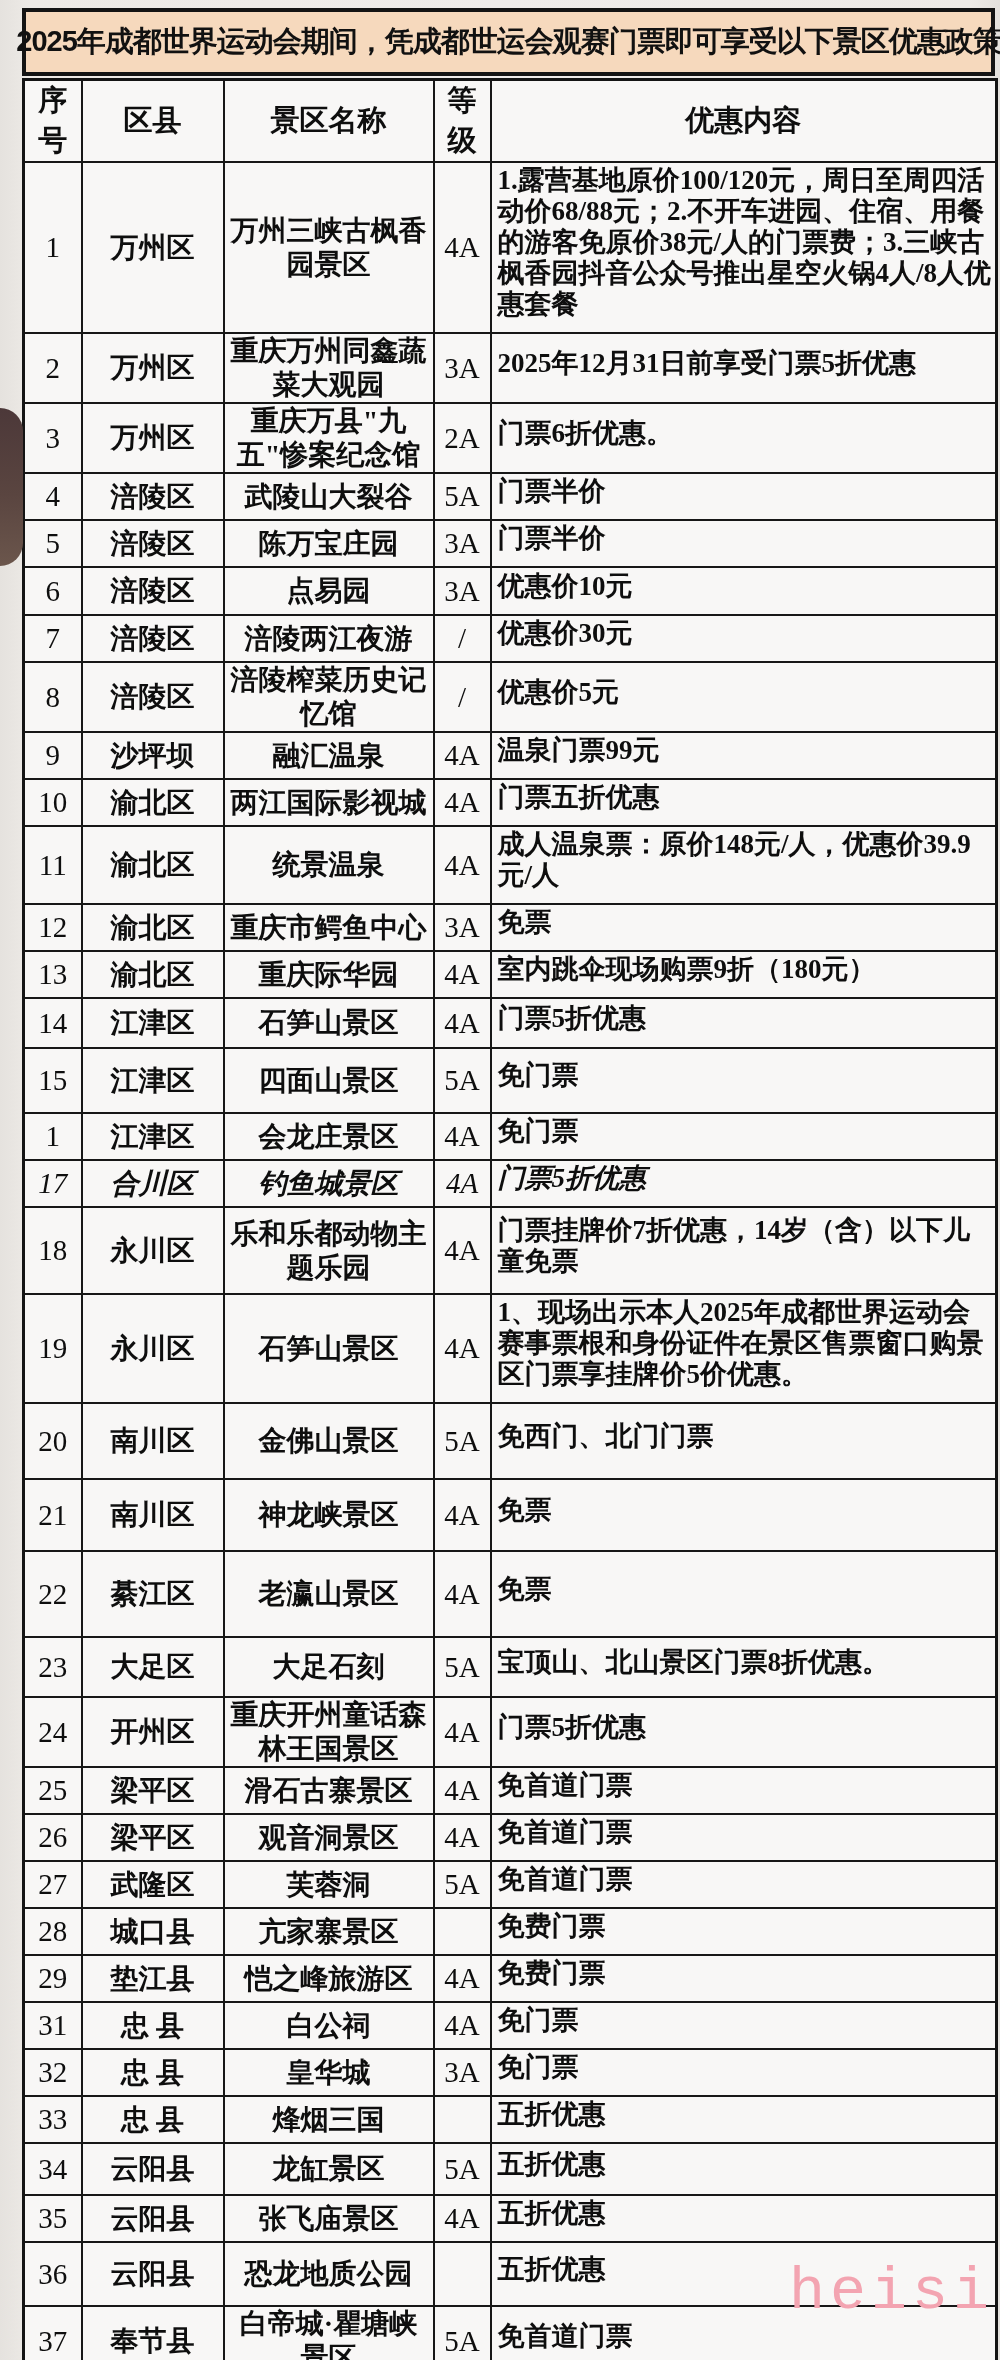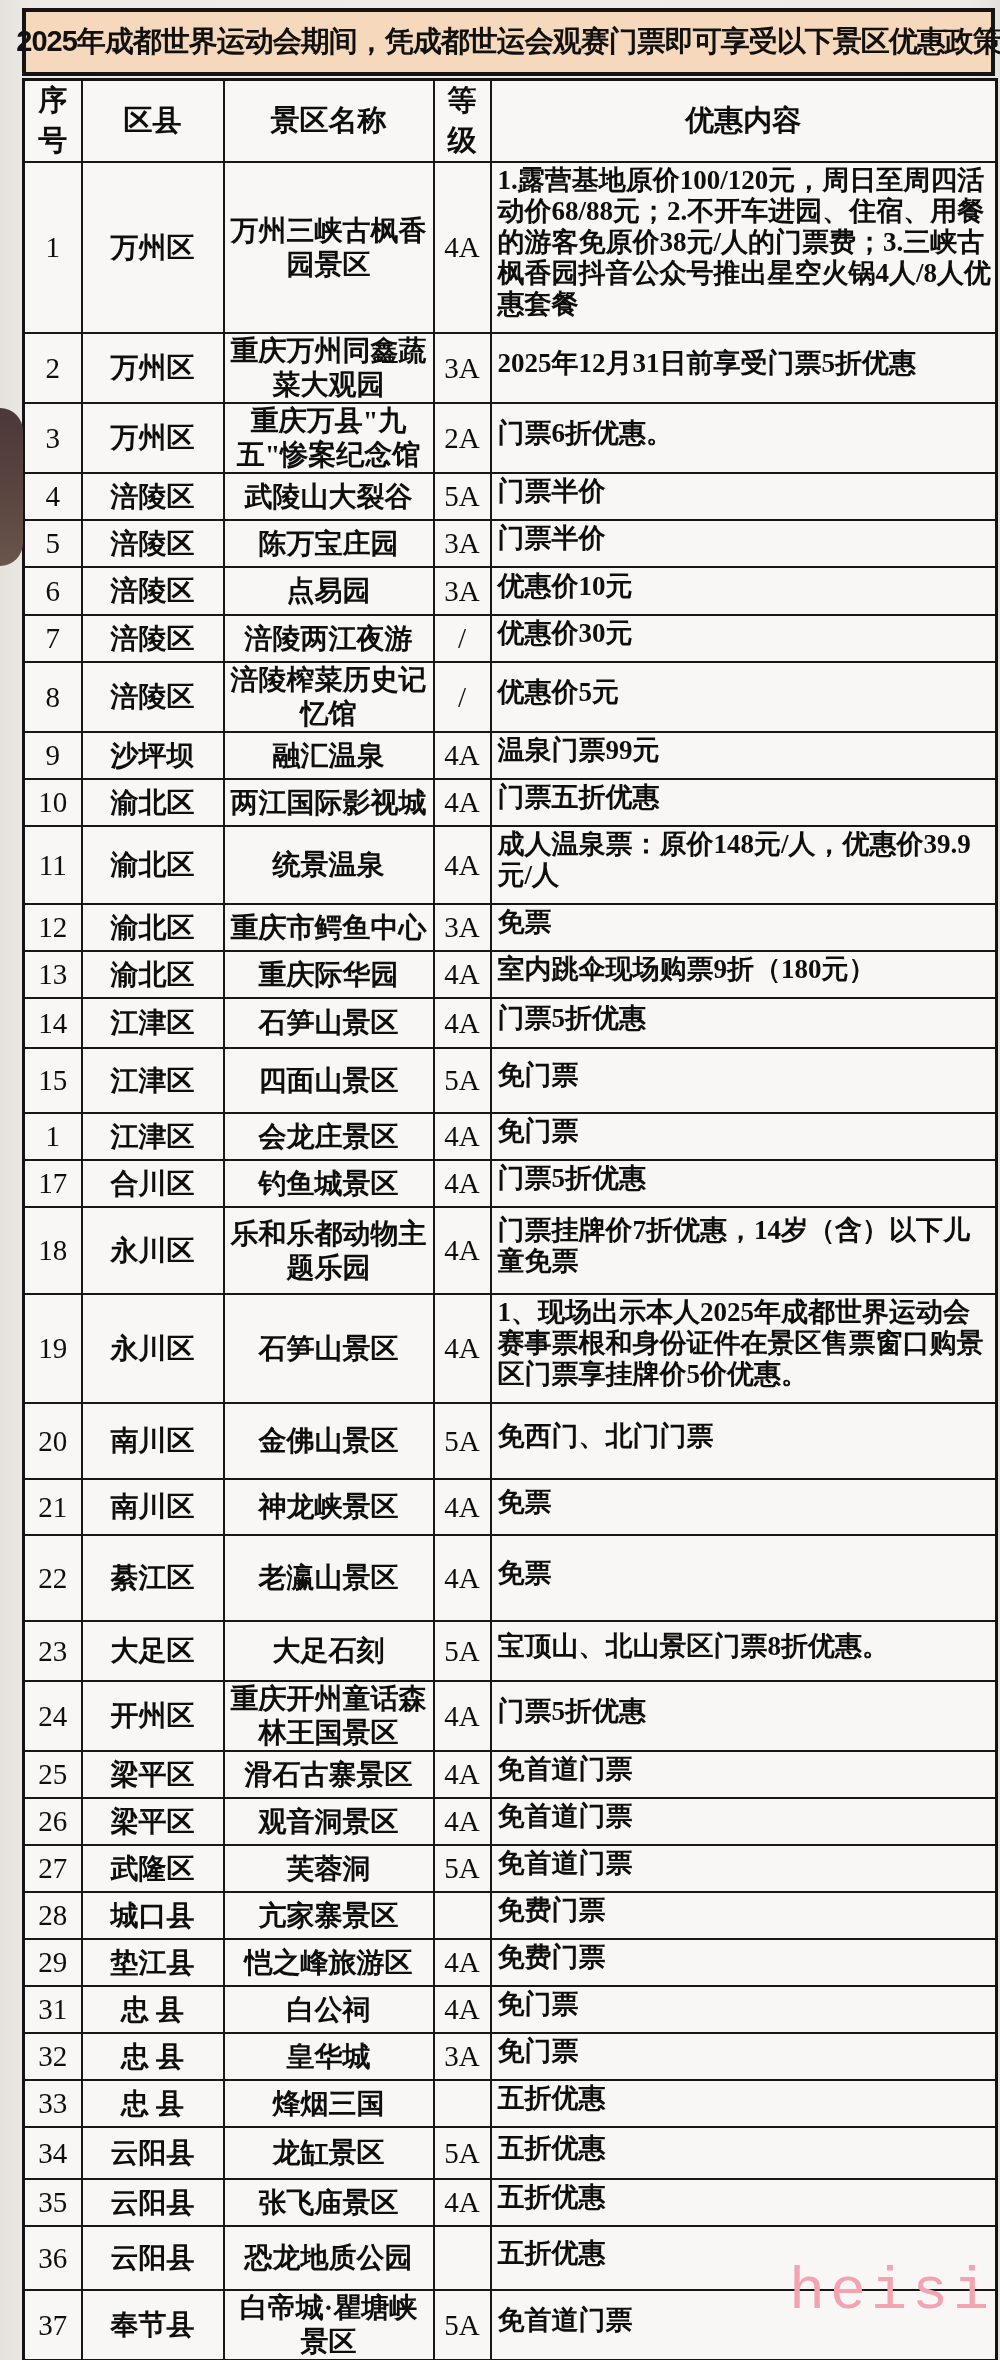--- a/index.html
+++ b/index.html
@@ -188,21 +188,21 @@
           <td class="grade">5A</td>
           <td class="offer">免门票</td>
         </tr>
         <tr style="height: 42px;">
           <td class="no">1</td>
           <td class="district">江津区</td>
           <td class="name">会龙庄景区</td>
           <td class="grade">4A</td>
           <td class="offer">免门票</td>
         </tr>
-        <tr style="height: 40px;">
+        <tr style="height: 40px; font-style: italic;">
           <td class="no">17</td>
           <td class="district">合川区</td>
           <td class="name">钓鱼城景区</td>
           <td class="grade">4A</td>
           <td class="offer">门票5折优惠</td>
         </tr>
         <tr style="height: 87px;">
           <td class="no">18</td>
           <td class="district">永川区</td>
           <td class="name">乐和乐都动物主题乐园</td>
@@ -216,21 +216,21 @@
           <td class="grade">4A</td>
           <td class="offer">1、现场出示本人2025年成都世界运动会赛事票根和身份证件在景区售票窗口购景区门票享挂牌价5价优惠。</td>
         </tr>
         <tr style="height: 76px;">
           <td class="no">20</td>
           <td class="district">南川区</td>
           <td class="name">金佛山景区</td>
           <td class="grade">5A</td>
           <td class="offer">免西门、北门门票</td>
         </tr>
-        <tr style="height: 56px;">
+        <tr style="height: 72px;">
           <td class="no">21</td>
           <td class="district">南川区</td>
           <td class="name">神龙峡景区</td>
           <td class="grade">4A</td>
           <td class="offer">免票</td>
         </tr>
         <tr style="height: 86px;">
           <td class="no">22</td>
           <td class="district">綦江区</td>
           <td class="name">老瀛山景区</td>

